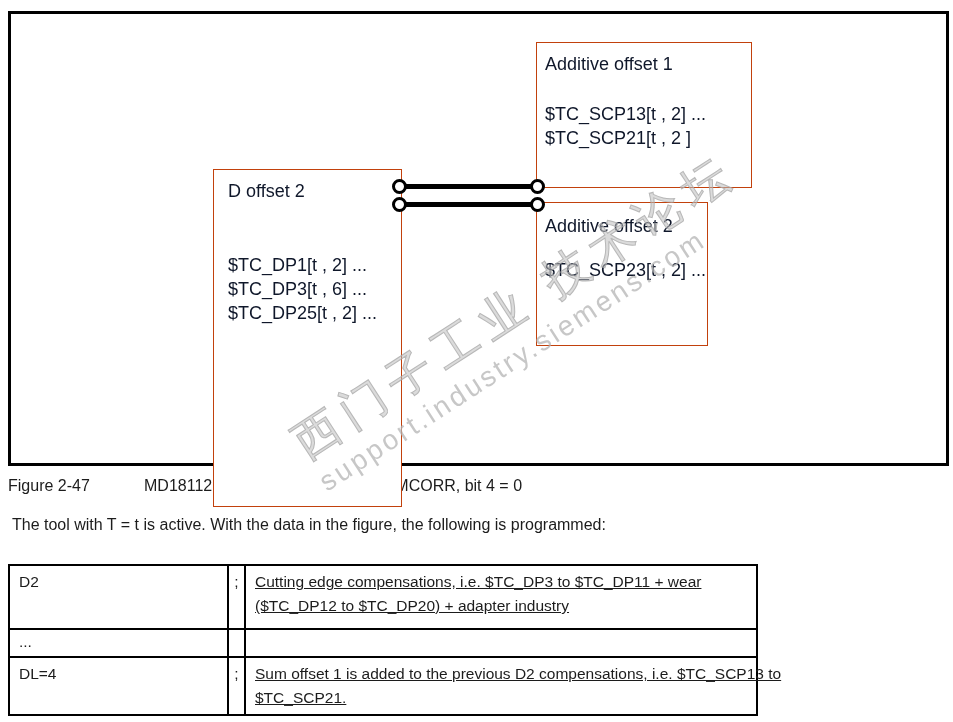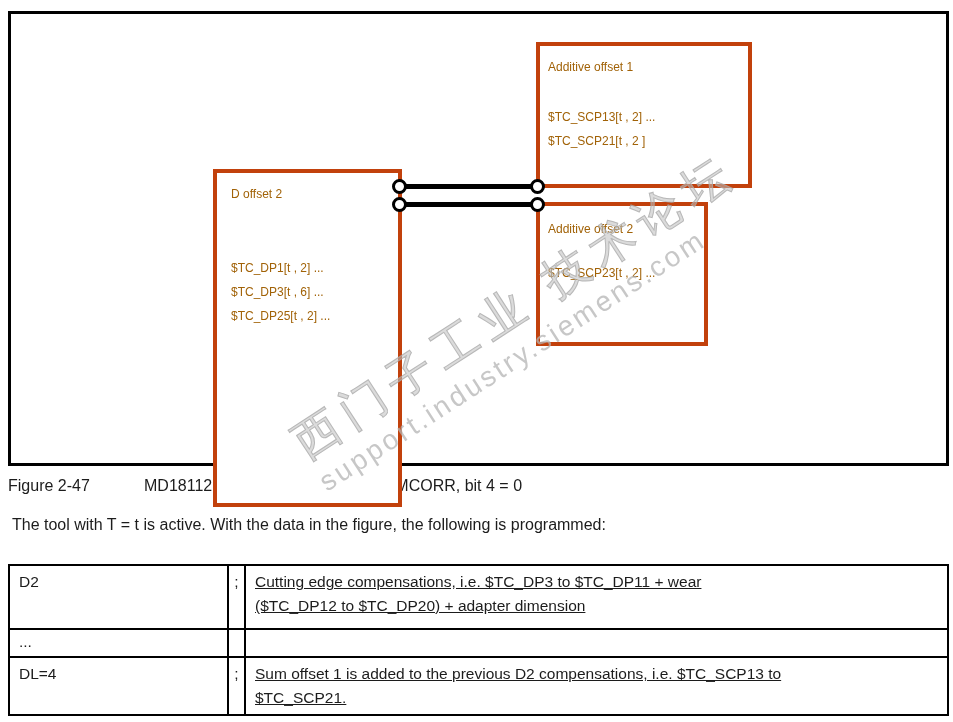--- a/index.html
+++ b/index.html
@@ -11,22 +11,22 @@
     color:#1c1c1c;
     overflow:hidden;
   }
 
   
   .figure-frame{
     position:absolute;left:8px;top:11px;width:941px;height:455px;
     border:3px solid #000;box-sizing:border-box;background:#fff;
   }
   .dbox{
-    position:absolute;border:4px solid #c2410c;background:#fff;
-    box-sizing:border-box;font-size:12px;color:#a16207;z-index:2;
+    position:absolute;border:1px solid #c2410c;background:#fff;
+    box-sizing:border-box;font-size:18px;color:#0f172a;z-index:2;
   }
   .box-additive1{left:536px;top:42px;width:216px;height:146px;padding:11px 8px;}
   .box-additive2{left:536px;top:202px;width:172px;height:144px;padding:13px 8px;}
   .box-doffset2{left:213px;top:169px;width:189px;height:338px;padding:11px 14px;}
   .box-title{line-height:20px;white-space:nowrap;}
   .box-code{line-height:24px;white-space:nowrap;}
   .box-additive1 .box-code{margin-top:28px;}
   .box-additive2 .box-code{margin-top:22px;}
   .box-doffset2 .box-code{margin-top:52px;}
 
@@ -61,21 +61,21 @@
     margin-top:2px;
   }
 
   
   .caption{position:absolute;left:8px;top:477px;font-size:16px;line-height:18px;}
   .caption-label{display:inline-block;width:136px;}
   .intro{position:absolute;left:12px;top:513px;font-size:16px;line-height:24px;}
 
   
   .prog-table{
-    position:absolute;left:8px;top:564px;width:941px;
+    position:absolute;left:8px;top:564px;width:750px;
     border-collapse:collapse;font-size:15.5px;table-layout:fixed;
   }
   .prog-table td{
     border:2px solid #000;vertical-align:top;
     padding:4px 9px;line-height:24px;
   }
   td.col-code{width:199px;}
   td.col-sep{width:11px;text-align:center;padding-left:2px;padding-right:2px;}
   tr.row-1{height:64px;}
   tr.row-2{height:28px;}
@@ -132,21 +132,21 @@
 
   <div class="intro">The tool with T = t is active. With the data in the figure, the following is programmed:</div>
 
   <table class="prog-table">
     <tbody>
       <tr class="row-1">
         <td class="col-code">D2</td>
         <td class="col-sep">;</td>
         <td class="col-desc">
           <div class="desc-line">Cutting edge compensations, i.e. $TC_DP3 to $TC_DP11 + wear</div>
-          <div class="desc-line">($TC_DP12 to $TC_DP20) + adapter dimension</div>
+          <div class="desc-line">($TC_DP12 to $TC_DP20) + adapter industry</div>
         </td>
       </tr>
       <tr class="row-2">
         <td class="col-code">...</td>
         <td class="col-sep"></td>
         <td class="col-desc">
           <div class="desc-line"></div>
         </td>
       </tr>
       <tr class="row-3">

